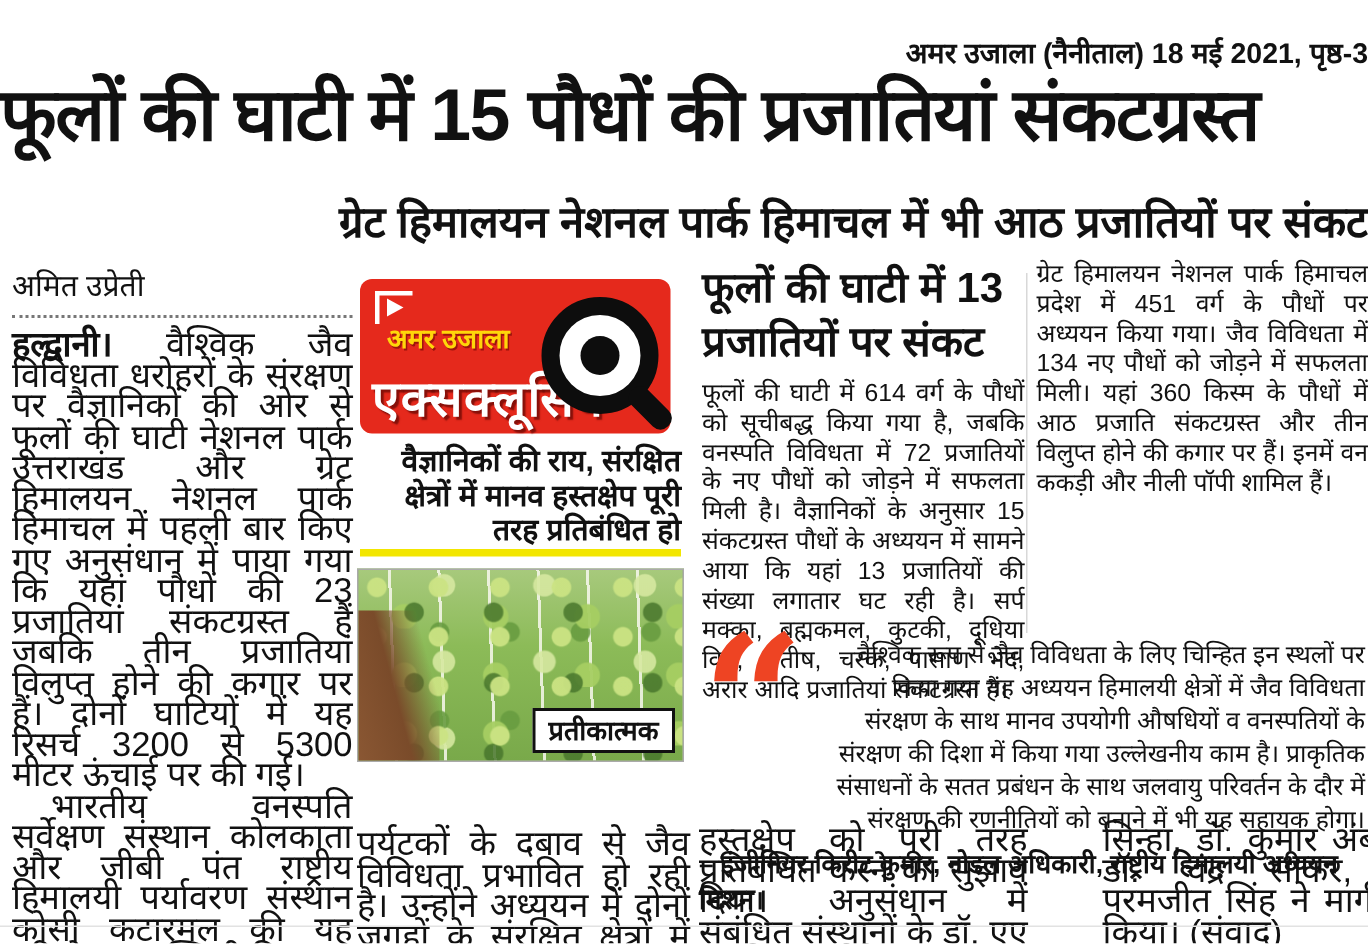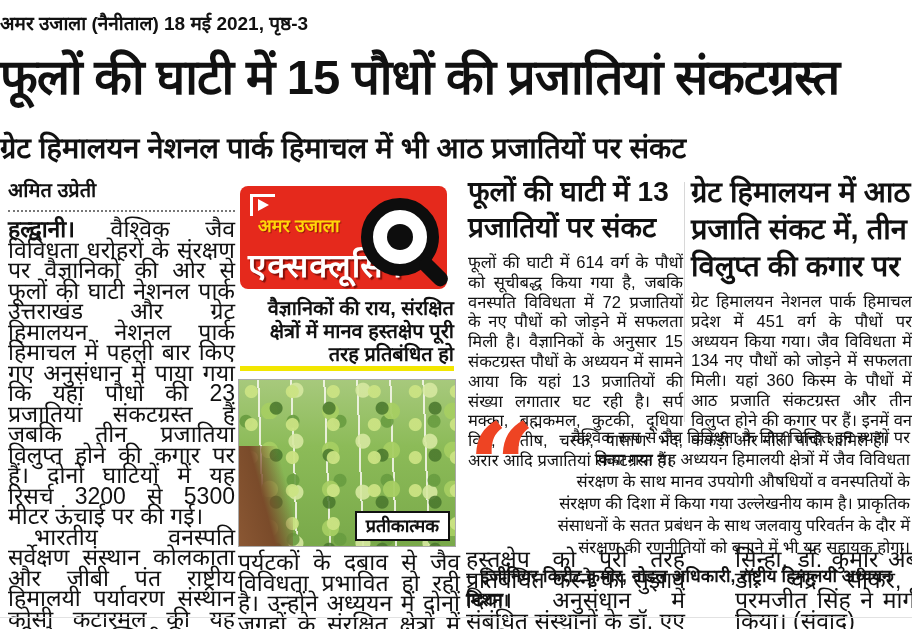--- a/index.html
+++ b/index.html
@@ -2,49 +2,49 @@
 <html><head>
 <meta charset="utf-8">
 <style>
   html,body{margin:0;padding:0;background:#fff;}
   .page{
     position:relative;width:912px;height:629px;overflow:hidden;background:#fff;
     font-family:"Liberation Sans","DejaVu Sans",sans-serif;color:#111;
   }
   .abs{position:absolute;}
   
-  .masthead{top:10px;left:0;width:100%;text-align:left;font-size:19px;font-weight:bold;}
+  .masthead{top:22px;left:0;width:100%;text-align:right;font-size:19px;font-weight:bold;}
   .headline{top:44px;left:0;width:100%;font-size:49px;line-height:1.35;
     font-weight:bold;white-space:nowrap;margin:0;letter-spacing:-1px;}
-  .subheadline{top:127px;left:0;width:100%;text-align:left;font-size:29px;
+  .subheadline{top:127px;left:0;width:100%;text-align:right;font-size:29px;
     font-weight:bold;white-space:nowrap;margin:0;}
   
   .body{font-size:23px;line-height:20.5px;text-align:justify;margin:0;}
   
   .col1{left:8px;top:176px;width:227px;}
-  .byline{font-size:20px;font-weight:bold;padding-bottom:7px;border-bottom:2px dotted #777;margin-bottom:7px;}
+  .byline{font-size:20px;font-weight:normal;padding-bottom:7px;border-bottom:2px dotted #777;margin-bottom:7px;}
   .indent{text-indent:26px;}
   
   .exclusive-box{left:240px;top:186px;width:207px;height:103px;background:#e5291c;border-radius:8px;}
   .play{position:absolute;left:10px;top:8px;width:22px;height:19px;border-top:3px solid #fff;border-left:3px solid #fff;}
   .play-tri{position:absolute;left:5px;top:2px;width:0;height:0;border-left:11px solid #fff;
     border-top:6px solid transparent;border-bottom:6px solid transparent;}
   .brand-top{position:absolute;left:18px;top:27px;font-size:18px;font-weight:bold;color:#ffd60a;
     text-shadow:1px 1px 0 #9c140c;}
   .brand-bottom{position:absolute;left:8px;top:56px;font-size:33px;font-weight:bold;color:#fff;
     letter-spacing:1px;text-shadow:2px 2px 1px rgba(110,10,5,.8);}
   .mag{position:absolute;right:8px;top:12px;width:78px;height:78px;}
   .mag-lens{width:78px;height:78px;border-radius:50%;background:#fff;border:12px solid #0d0d0d;box-sizing:border-box;}
   .mag-dot{position:absolute;left:26px;top:26px;width:26px;height:26px;background:#0d0d0d;border-radius:50%;}
   .mag-handle{position:absolute;right:-2px;bottom:-13px;width:15px;height:34px;background:#0d0d0d;
     border-radius:7px;transform:rotate(-45deg);}
   .statement{left:240px;top:297px;width:214px;text-align:right;font-size:20px;line-height:23px;font-weight:bold;}
   .yellow-bar{left:240px;top:366px;width:214px;height:5px;background:#f2e600;}
   
-  .photo{left:238px;top:379px;width:218px;height:168px;border:1px solid #aaa;box-sizing:border-box;
+  .photo{left:238px;top:379px;width:218px;height:129px;border:1px solid #aaa;box-sizing:border-box;
     background-color:#8cbb58;
     background-image:
       radial-gradient(circle at 30% 35%, rgba(203,227,131,.95) 0 6px, transparent 7px),
       radial-gradient(circle at 70% 60%, rgba(72,118,44,.85) 0 6px, transparent 7px),
       radial-gradient(circle at 50% 80%, rgba(166,206,98,.95) 0 8px, transparent 9px),
       radial-gradient(circle at 15% 70%, rgba(104,156,64,.9) 0 6px, transparent 7px),
       radial-gradient(circle at 85% 20%, rgba(214,232,160,.9) 0 7px, transparent 8px),
       repeating-linear-gradient(88deg, transparent 0 24px, rgba(248,248,238,.85) 24px 26px, transparent 26px 33px),
       linear-gradient(180deg,#a7c97c 0%,#8cbb58 40%,#79a94a 100%);
     background-size:41px 33px,53px 47px,61px 39px,47px 59px,67px 51px,100% 100%,100% 100%;
@@ -109,21 +109,20 @@
   <p class="abs body caption">पर्यटकों के दबाव से जैव विविधता प्रभावित हो रही है। उन्होंने अध्ययन में दोनों जगहों के संरक्षित क्षेत्रों में मानव</p>
 
   <div class="abs col3">
     <h3 class="subhead3">फूलों की घाटी में 13 प्रजातियों पर संकट</h3>
     <p class="body colbody">फूलों की घाटी में 614 वर्ग के पौधों को सूचीबद्ध किया गया है, जबकि वनस्पति विविधता में 72 प्रजातियों के नए पौधों को जोड़ने में सफलता मिली है। वैज्ञानिकों के अनुसार 15 संकटग्रस्त पौधों के अध्ययन में सामने आया कि यहां 13 प्रजातियों की संख्या लगातार घट रही है। सर्प मक्का, ब्रह्मकमल, कुटकी, दूधिया विष, अतीष, चरक, पासाण भेद, अरार आदि प्रजातियां संकटग्रस्त हैं।</p>
   </div>
 
   <div class="abs vdivider"></div>
 
   <div class="abs col4">
-    <h3 class="subhead4">ग्रेट हिमालयन में आठ प्रजाति संकट में, तीन विलुप्त की कगार पर</h3>
     <p class="body colbody">ग्रेट हिमालयन नेशनल पार्क हिमाचल प्रदेश में 451 वर्ग के पौधों पर अध्ययन किया गया। जैव विविधता में 134 नए पौधों को जोड़ने में सफलता मिली। यहां 360 किस्म के पौधों में आठ प्रजाति संकटग्रस्त और तीन विलुप्त होने की कगार पर हैं। इनमें वन ककड़ी और नीली पॉपी शामिल हैं।</p>
   </div>
 
   <div class="abs quote-block">
     <div class="quote-mark">“</div>
     <p class="quote-text">वैश्विक रूप से जैव विविधता के लिए चिन्हित इन स्थलों पर किया गया यह अध्ययन हिमालयी क्षेत्रों में जैव विविधता संरक्षण के साथ मानव उपयोगी औषधियों व वनस्पतियों के संरक्षण की दिशा में किया गया उल्लेखनीय काम है। प्राकृतिक संसाधनों के सतत प्रबंधन के साथ जलवायु परिवर्तन के दौर में संरक्षण की रणनीतियों को बनाने में भी यह सहायक होगा।</p>
     <p class="quote-attr">– इंजीनियर किरीट कुमार, नोडल अधिकारी, राष्ट्रीय हिमालयी अध्ययन मिशन।</p>
   </div>
 
   <p class="abs body bottom-a">हस्तक्षेप को पूरी तरह प्रतिबंधित करने का सुझाव दिया। अनुसंधान में संबंधित संस्थानों के डॉ. एए माओ, डॉ. वीके</p>

